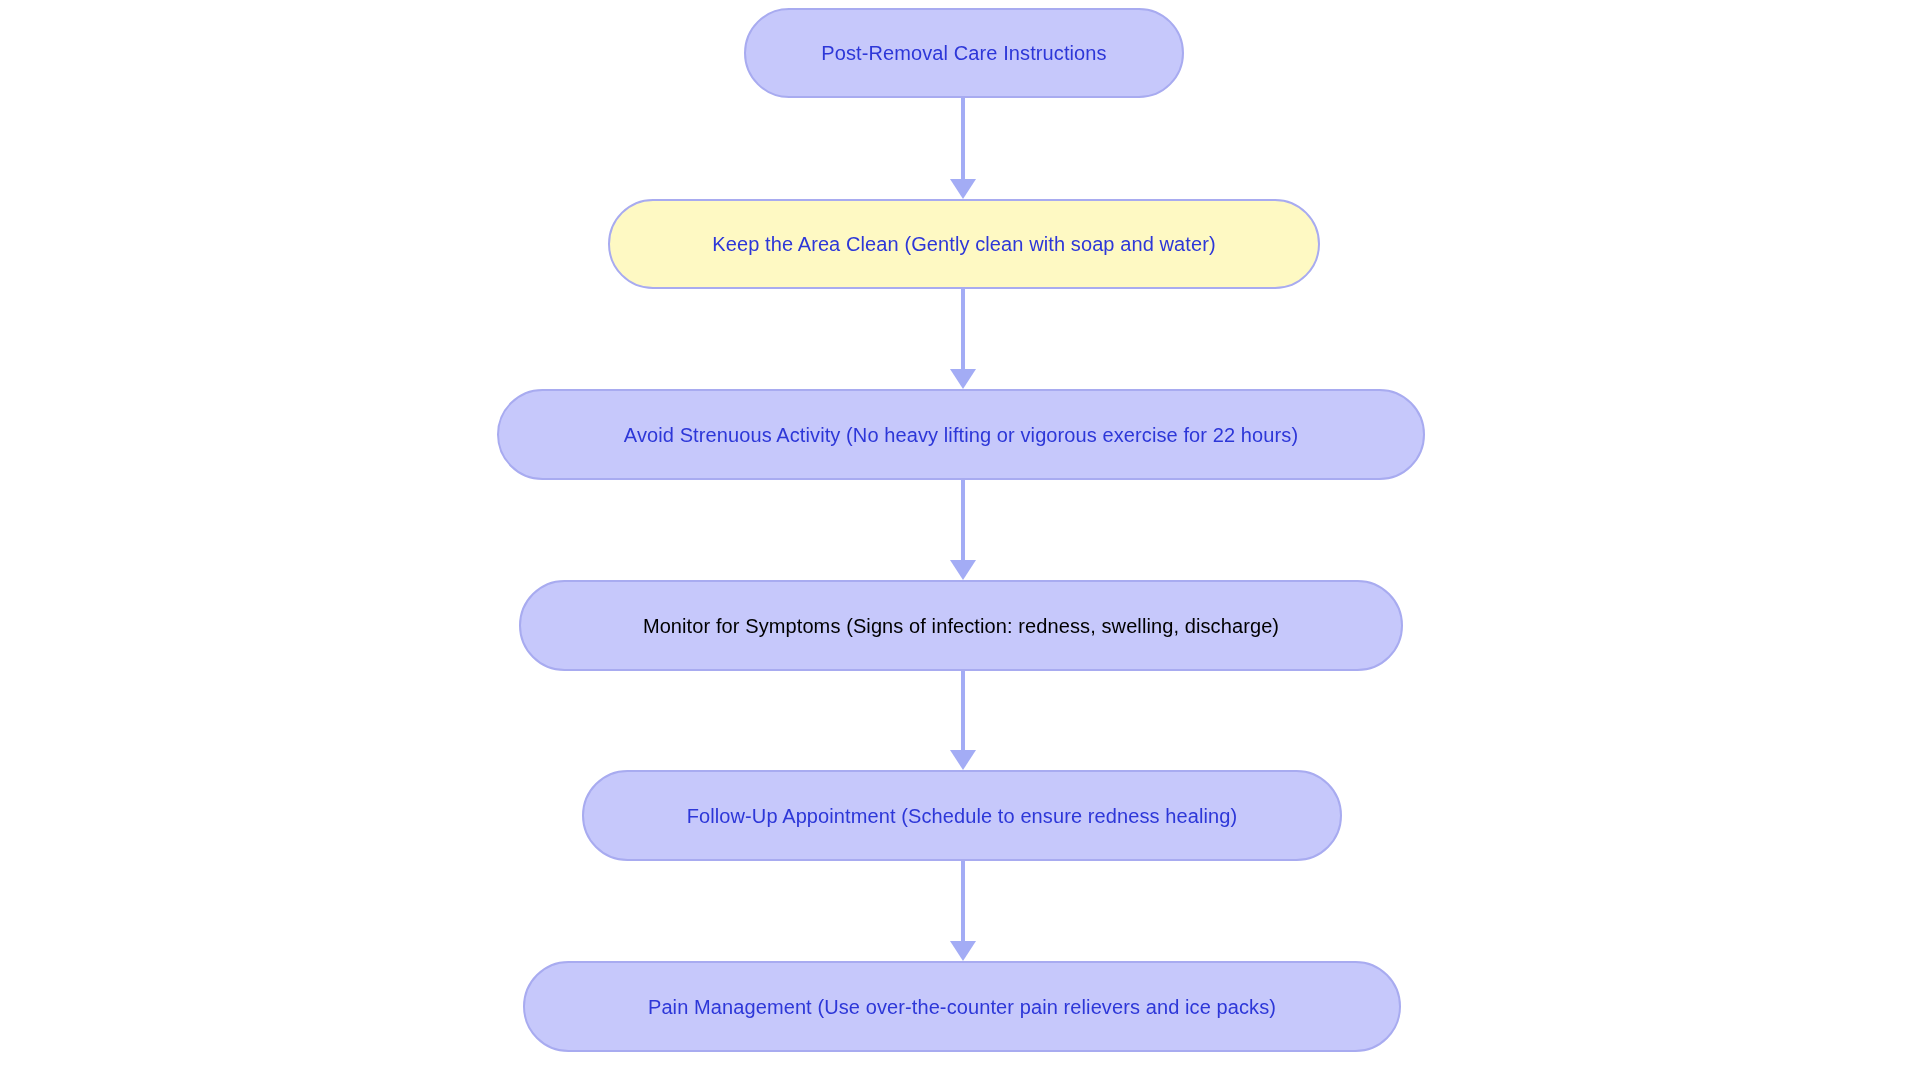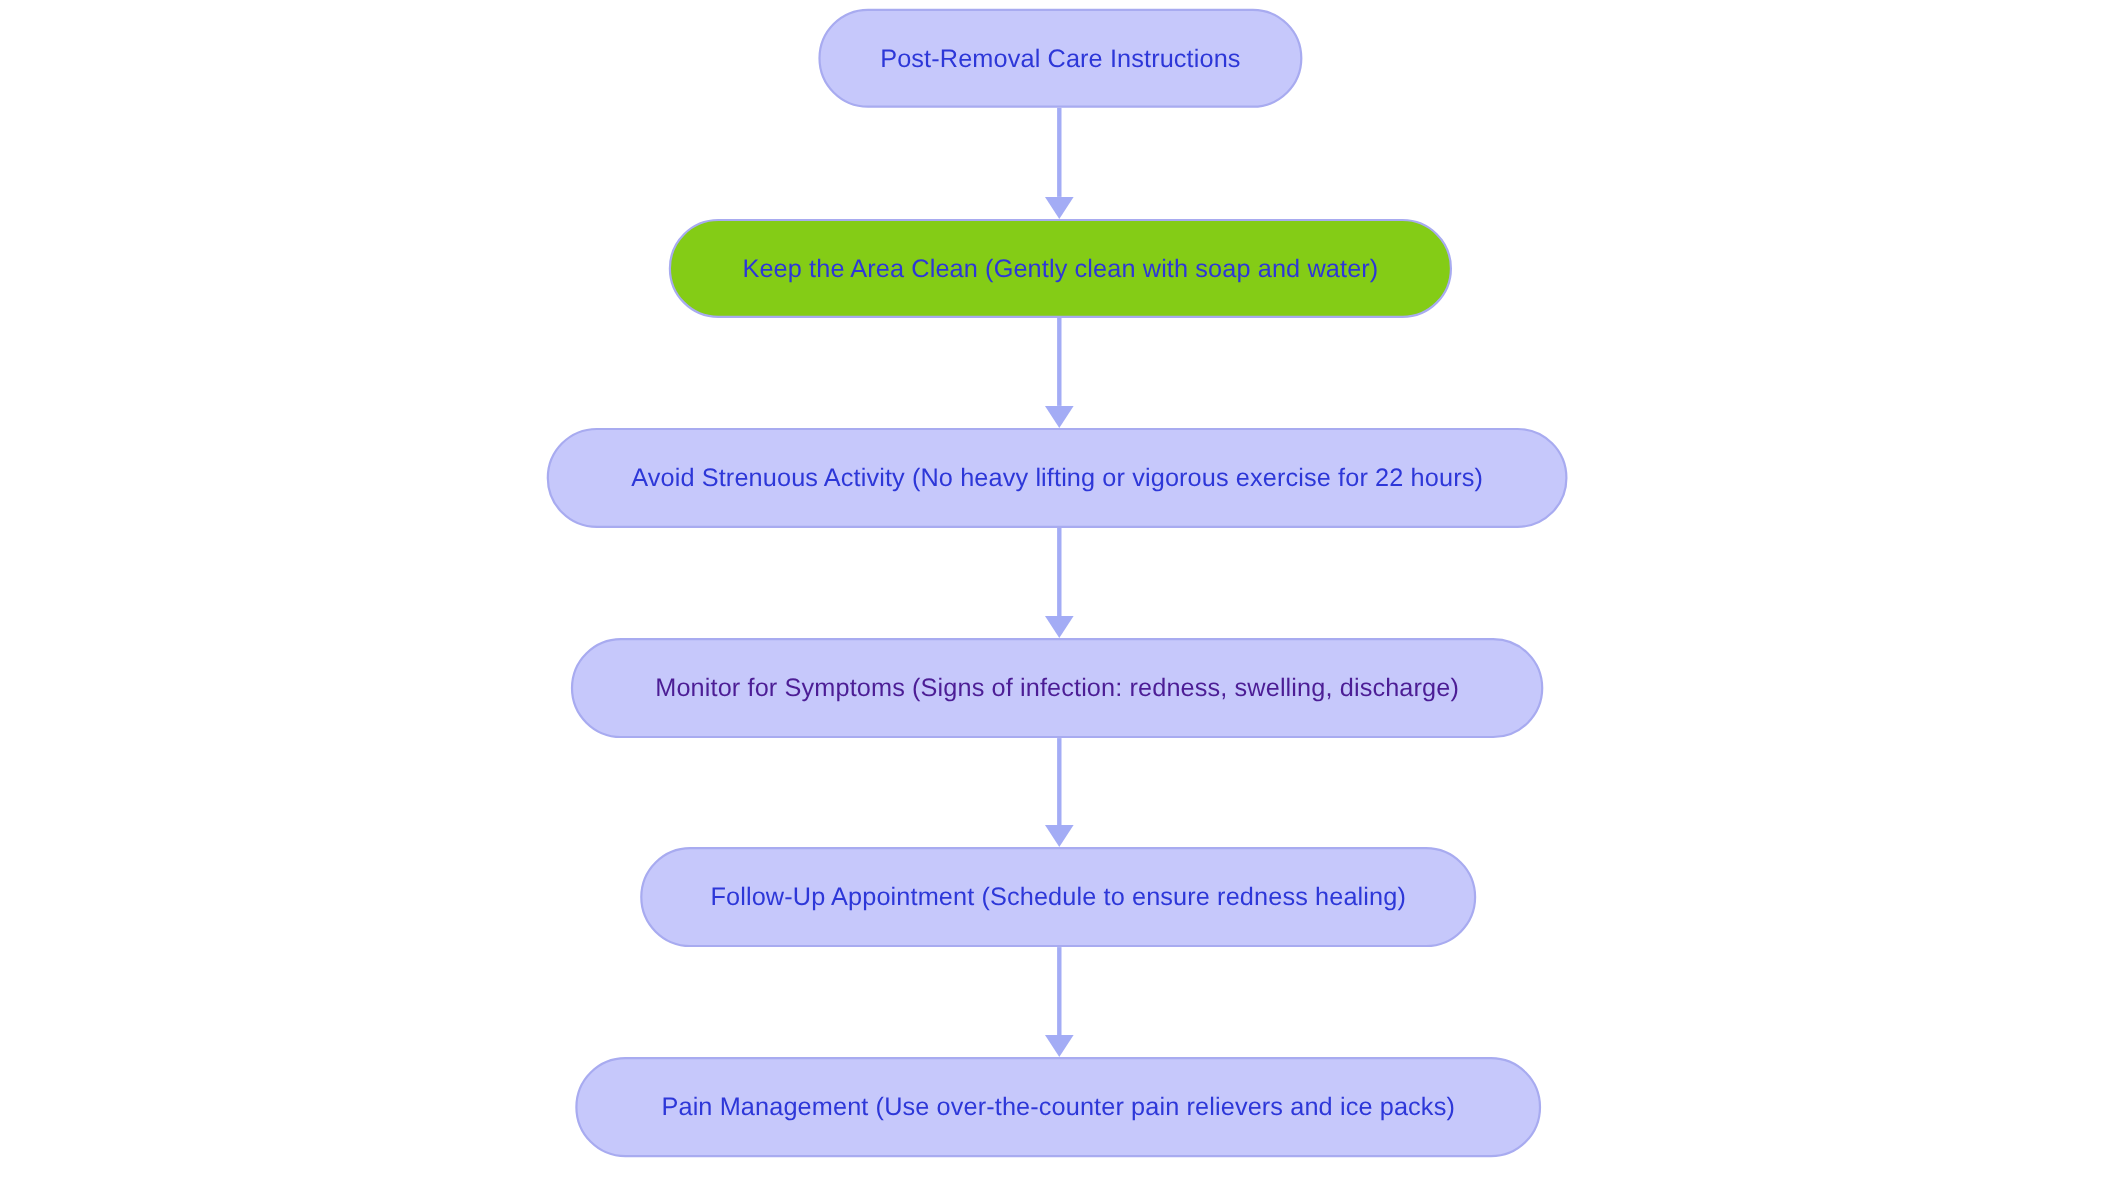--- a/index.html
+++ b/index.html
@@ -22,21 +22,21 @@
   .node {
     position: absolute;
     box-sizing: border-box;
     display: flex;
     align-items: center;
     justify-content: center;
     background: #c6c8fb;
     border: 2px solid #a8abf0;
     border-radius: 999px;
     color: #2d37d8;
-    font-size: 23px;
+    font-size: 20px;
     font-weight: 400;
     letter-spacing: 0.1px;
     white-space: nowrap;
     line-height: 1;
   }
   .node-label {
     display: block;
     padding: 0 6px;
   }
   .connector {
@@ -64,27 +64,27 @@
   }
 </style>
 </head>
 <body>
 
 <div id="flowchart" style="background: rgb(255, 255, 255);">
 
   <div class="node" style="left: 744px; top: 8px; width: 440px; height: 90px; background: rgb(198, 200, 251); border-color: rgb(168, 171, 240); color: rgb(45, 55, 216);">
     <span class="node-label">Post-Removal Care Instructions</span>
   </div>
-  <div class="node" style="left: 608px; top: 199px; width: 712px; height: 90px; background: #84cc16; border-color: rgb(168, 171, 240); color: rgb(45, 55, 216);">
+  <div class="node" style="left: 608px; top: 199px; width: 712px; height: 90px; background: #fef9c3; border-color: rgb(168, 171, 240); color: rgb(45, 55, 216);">
     <span class="node-label">Keep the Area Clean (Gently clean with soap and water)</span>
   </div>
   <div class="node" style="left: 497px; top: 389px; width: 928px; height: 91px; background: rgb(198, 200, 251); border-color: rgb(168, 171, 240); color: rgb(45, 55, 216);">
     <span class="node-label">Avoid Strenuous Activity (No heavy lifting or vigorous exercise for 22 hours)</span>
   </div>
-  <div class="node" style="left: 519px; top: 580px; width: 884px; height: 91px; background: rgb(198, 200, 251); border-color: rgb(168, 171, 240); color: #4c1d95;">
+  <div class="node" style="left: 519px; top: 580px; width: 884px; height: 91px; background: rgb(198, 200, 251); border-color: rgb(168, 171, 240); color: #000000;">
     <span class="node-label">Monitor for Symptoms (Signs of infection: redness, swelling, discharge)</span>
   </div>
   <div class="node" style="left: 582px; top: 770px; width: 760px; height: 91px; background: rgb(198, 200, 251); border-color: rgb(168, 171, 240); color: rgb(45, 55, 216);">
     <span class="node-label">Follow-Up Appointment (Schedule to ensure redness healing)</span>
   </div>
   <div class="node" style="left: 523px; top: 961px; width: 878px; height: 91px; background: rgb(198, 200, 251); border-color: rgb(168, 171, 240); color: rgb(45, 55, 216);">
     <span class="node-label">Pain Management (Use over-the-counter pain relievers and ice packs)</span>
   </div>
 
   <div class="connector" style="left: 963px; top: 98px;">

